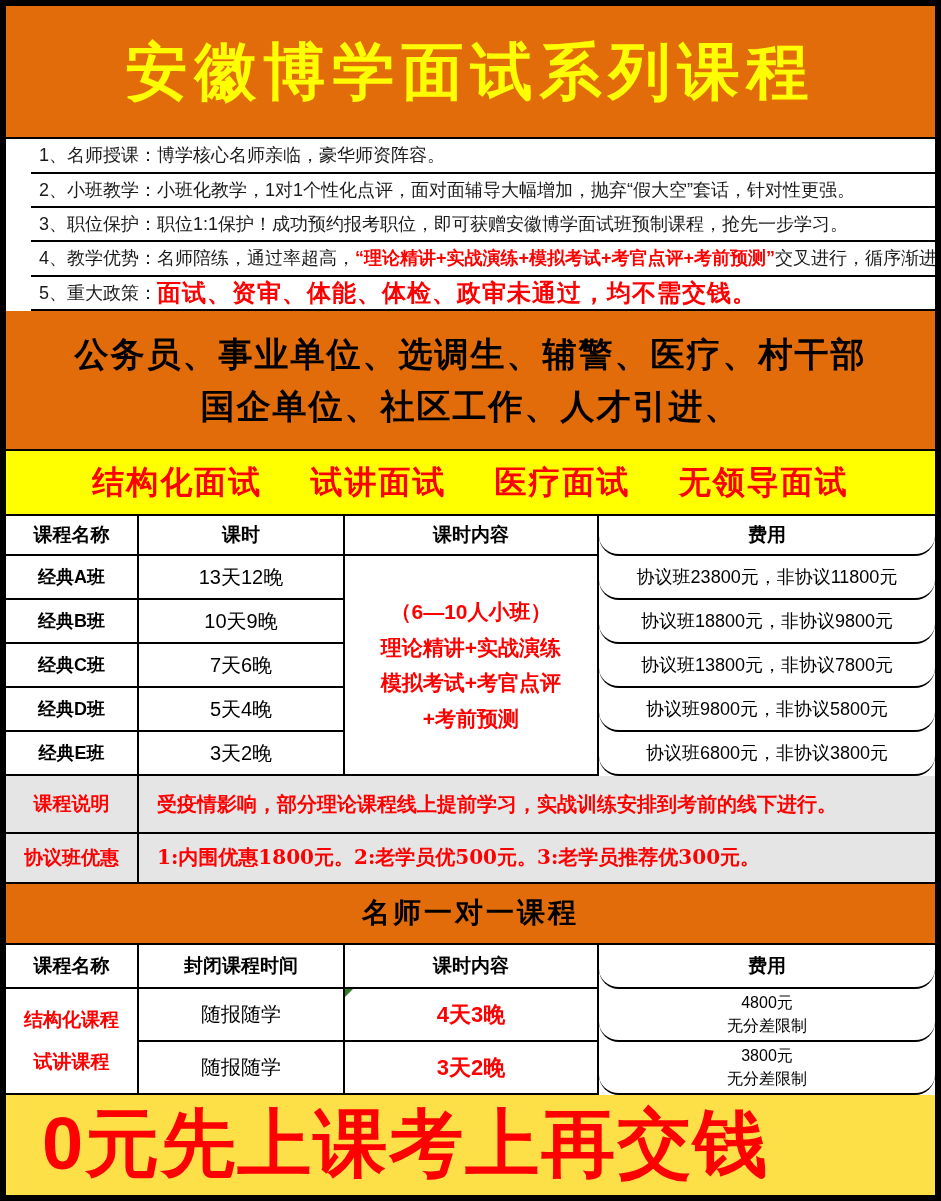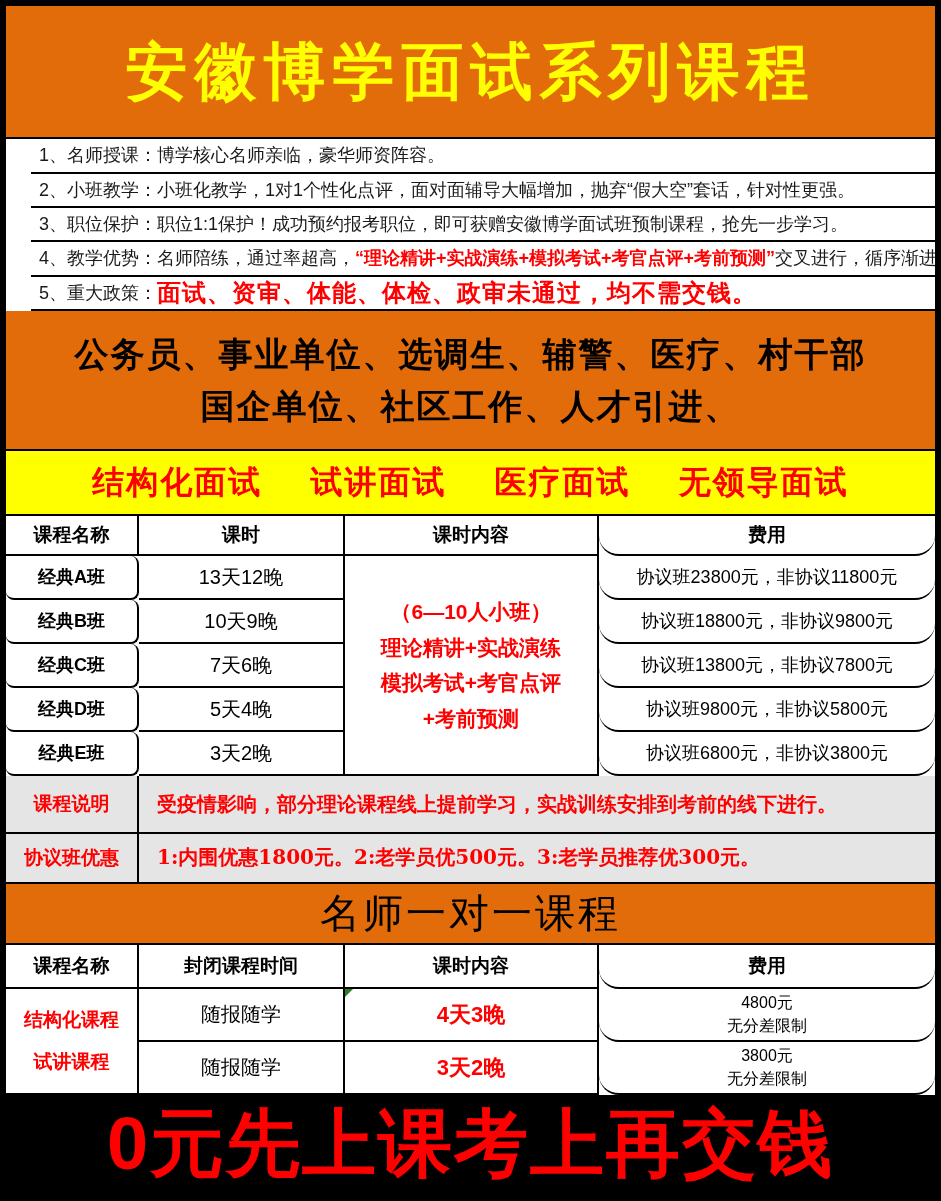--- a/index.html
+++ b/index.html
@@ -65,21 +65,21 @@
     grid-template-columns:133px 206px 254px 1fr;
     grid-template-rows:40px repeat(5, 44px);
   }
   .cell {
     border-right:2px solid #000; border-bottom:2px solid #000;
     display:flex; align-items:center; justify-content:center;
     text-align:center; background:#fff;
   }
   .cell.last-col { border-right:none;border-radius:20px; }
   .cell.th { font-weight:bold; font-size:19px; color:#000; }
-  .cell.course-name { font-weight:bold; font-size:18px;border-radius:8px; }
+  .cell.course-name { font-weight:bold; font-size:18px; }
   .cell.course-hours { font-size:20px; }
   .cell.course-fee { font-size:18px; }
   .cell.content-merged {
     grid-column:3; grid-row:2 / 7;
     flex-direction:column; justify-content:center;
     color:#ff0000; font-weight:bold; font-size:21px; line-height:1.7;
   }
 
   
   .note-row {
@@ -96,21 +96,21 @@
   .note-text {
     flex:1; display:flex; align-items:center; padding:0 18px;
     color:#ff0000; font-weight:bold; font-size:20px;
     font-family:"DejaVu Serif", serif; white-space:nowrap;
   }
 
   
   .one2one-banner {
     height:68px; background:#e26b0a; border-bottom:2px solid #000;
     display:flex; align-items:center; justify-content:center;
-    color:#000; font-weight:normal; font-size:40px; letter-spacing:3px;
+    color:#000; font-weight:bold; font-size:28px; letter-spacing:3px;
   }
 
   
   .one2one-table {
     display:grid;
     grid-template-columns:133px 206px 254px 1fr;
     grid-template-rows:44px 53px 53px;
   }
   .cell.name-merged {
     grid-column:1; grid-row:2 / 4;
@@ -121,23 +121,23 @@
   .cell.schedule { font-size:20px; position:relative; }
   .cell.duration { color:#ff0000; font-weight:bold; font-size:22px; position:relative; }
   .corner-marker {
     position:absolute; top:0; left:0; width:0; height:0;
     border-top:8px solid #2f7d27; border-right:8px solid transparent;
   }
   .cell.fee2 { flex-direction:column; justify-content:center; font-size:16px; line-height:1.4; }
 
   
   .footer-banner {
-    flex:1; background:#000000;
-    display:flex; align-items:center; justify-content:center;
-    padding:0 24px;
+    flex:1; background:#fde047;
+    display:flex; align-items:center; justify-content:flex-start;
+    padding:0 36px;
   }
   .footer-banner span {
     color:#ff0000; font-weight:bold; font-size:74px; letter-spacing:2px;
     white-space:nowrap;
   }
 </style>
 </head>
 <body>
 
 <div class="page">

